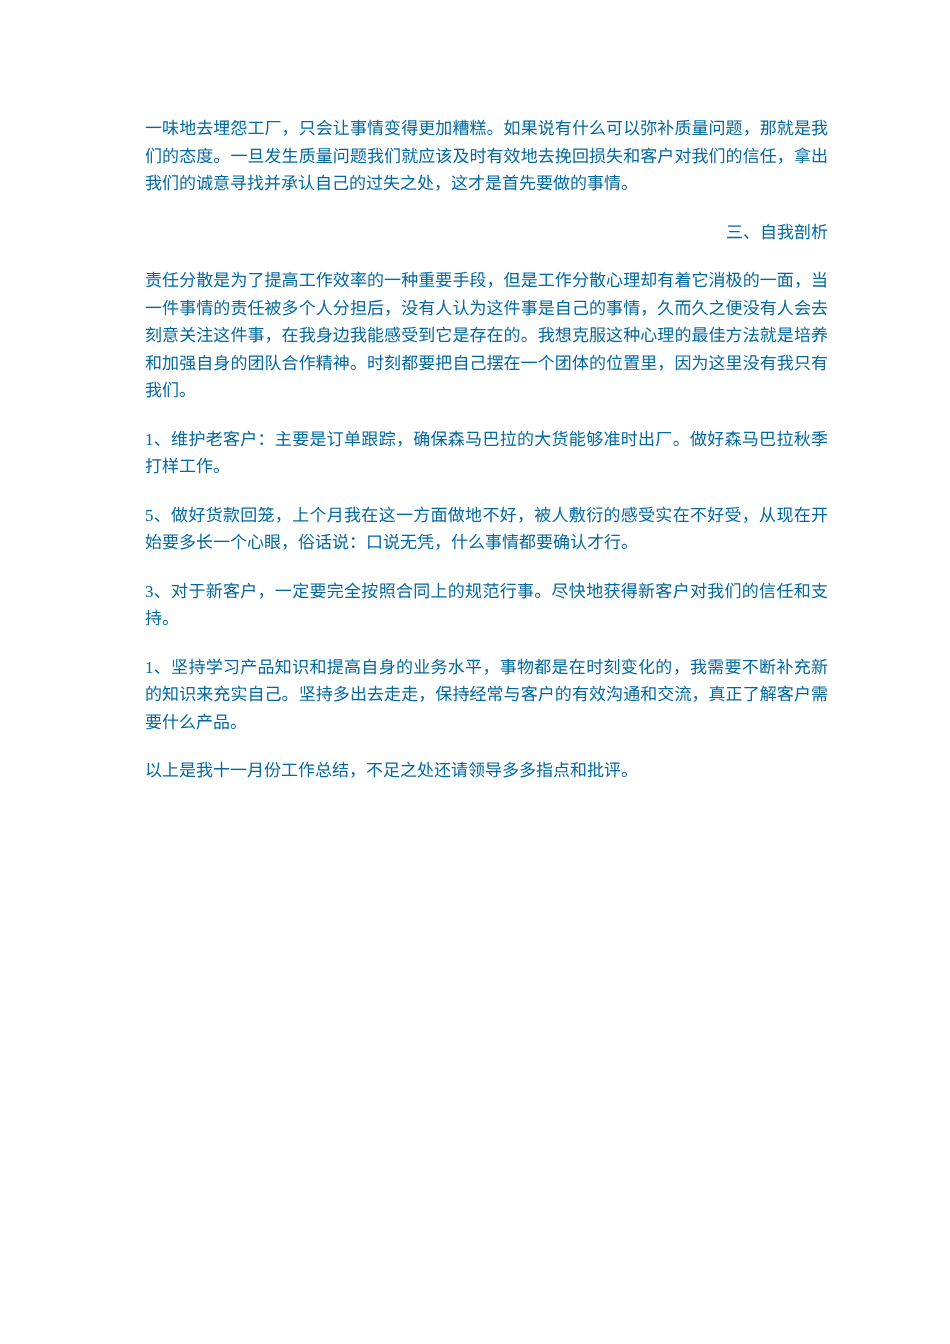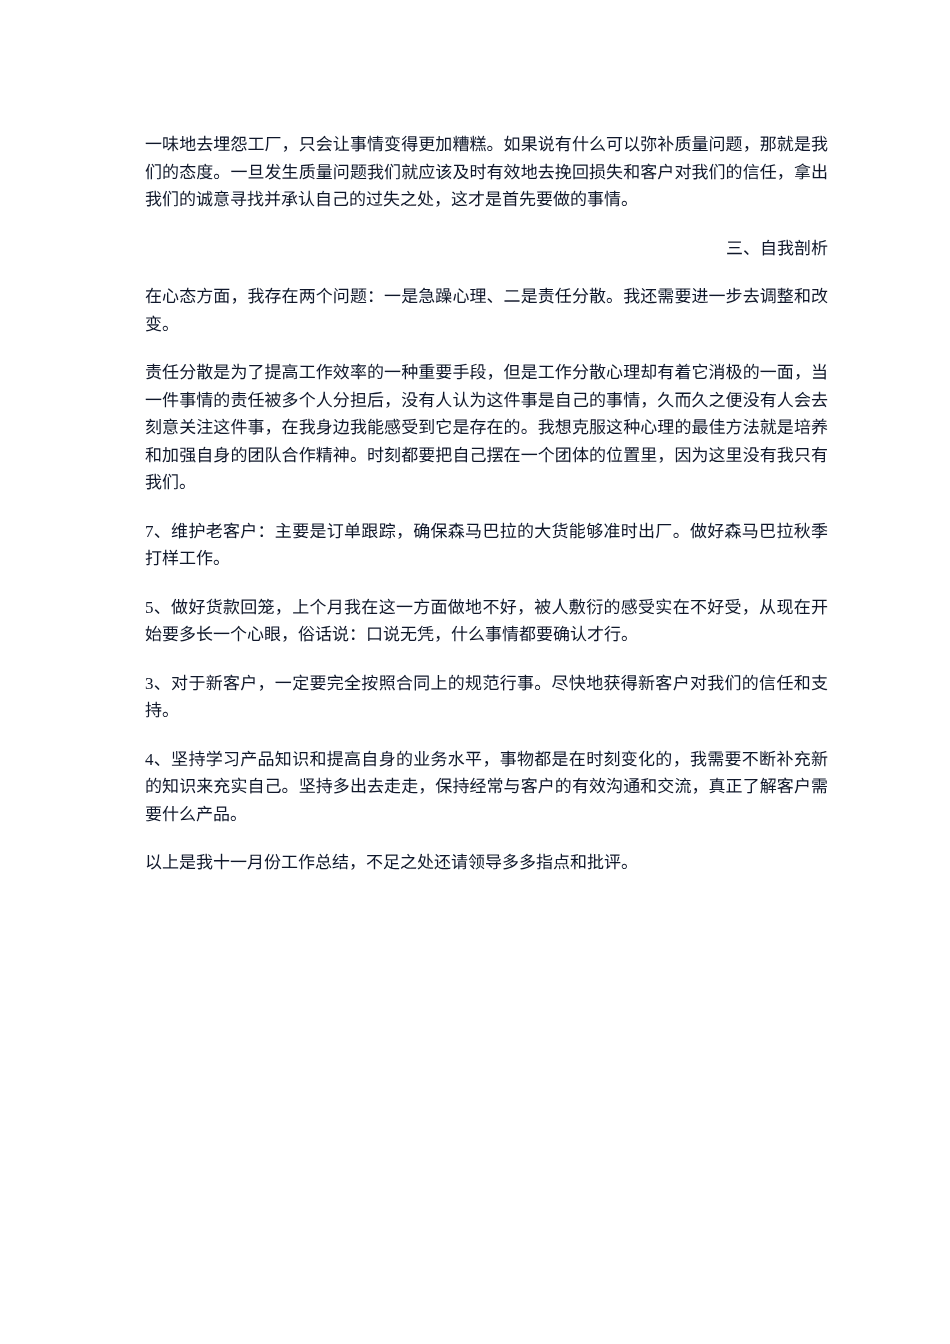--- a/index.html
+++ b/index.html
@@ -21,45 +21,44 @@
     height: 1344px;
     background: #ffffff;
   }
   .doc-content {
     position: absolute;
     left: 145px;
     top: 115px;
     width: 683px;
   }
   .doc-content p {
-    margin: 16px 0 21px 0;
+    margin: 0 0 21px 0;
     padding: 0;
     font-family: "Liberation Serif", "DejaVu Serif", serif;
     font-size: 17px;
     line-height: 27.5px;
-    color: #0f172a;
+    color: #0369a1;
     text-align: justify;
     text-justify: inter-ideograph;
     word-break: break-all;
   }
   .doc-content p.section-heading {
     text-align: right;
   }
   .doc-content p:last-child {
     margin-bottom: 0;
   }
 </style>
 </head>
 <body>
 
 <div class="doc-page">
   <div class="doc-content">
     <p>一味地去埋怨工厂，只会让事情变得更加糟糕。如果说有什么可以弥补质量问题，那就是我们的态度。一旦发生质量问题我们就应该及时有效地去挽回损失和客户对我们的信任，拿出我们的诚意寻找并承认自己的过失之处，这才是首先要做的事情。</p>
     <p class="section-heading">三、自我剖析</p>
-    <p>在心态方面，我存在两个问题：一是急躁心理、二是责任分散。我还需要进一步去调整和改变。</p>
     <p>责任分散是为了提高工作效率的一种重要手段，但是工作分散心理却有着它消极的一面，当一件事情的责任被多个人分担后，没有人认为这件事是自己的事情，久而久之便没有人会去刻意关注这件事，在我身边我能感受到它是存在的。我想克服这种心理的最佳方法就是培养和加强自身的团队合作精神。时刻都要把自己摆在一个团体的位置里，因为这里没有我只有我们。</p>
-    <p>7、维护老客户：主要是订单跟踪，确保森马巴拉的大货能够准时出厂。做好森马巴拉秋季打样工作。</p>
+    <p>1、维护老客户：主要是订单跟踪，确保森马巴拉的大货能够准时出厂。做好森马巴拉秋季打样工作。</p>
     <p>5、做好货款回笼，上个月我在这一方面做地不好，被人敷衍的感受实在不好受，从现在开始要多长一个心眼，俗话说：口说无凭，什么事情都要确认才行。</p>
     <p>3、对于新客户，一定要完全按照合同上的规范行事。尽快地获得新客户对我们的信任和支持。</p>
-    <p>4、坚持学习产品知识和提高自身的业务水平，事物都是在时刻变化的，我需要不断补充新的知识来充实自己。坚持多出去走走，保持经常与客户的有效沟通和交流，真正了解客户需要什么产品。</p>
+    <p>1、坚持学习产品知识和提高自身的业务水平，事物都是在时刻变化的，我需要不断补充新的知识来充实自己。坚持多出去走走，保持经常与客户的有效沟通和交流，真正了解客户需要什么产品。</p>
     <p>以上是我十一月份工作总结，不足之处还请领导多多指点和批评。</p>
   </div>
 </div>
 
 </body></html>

